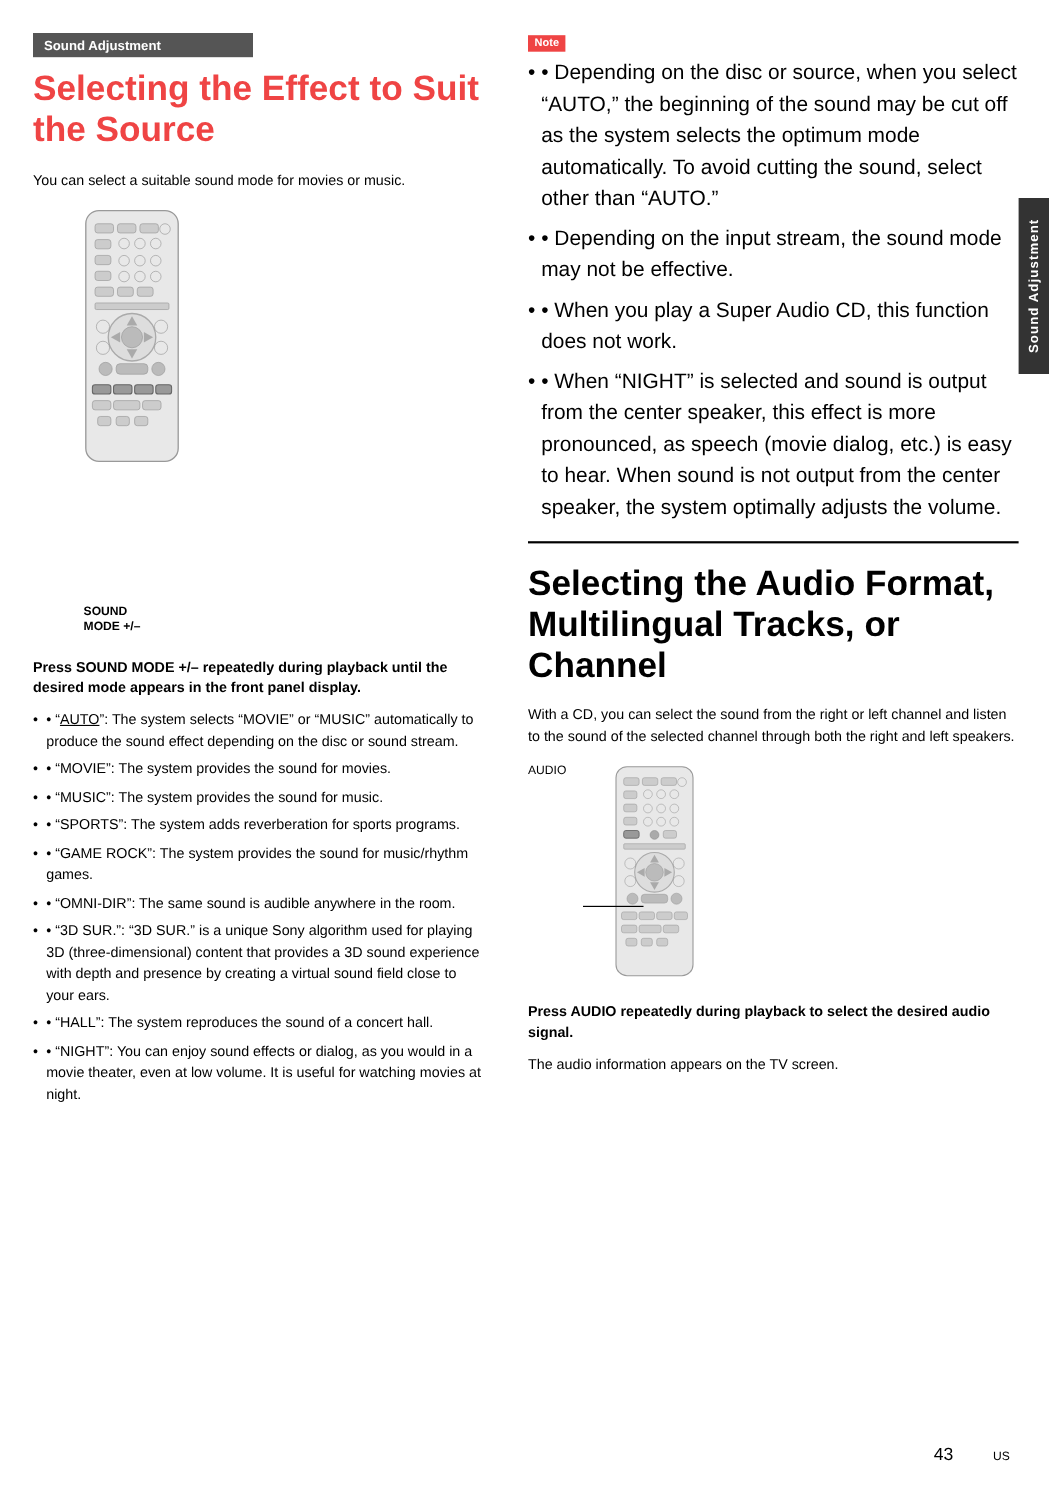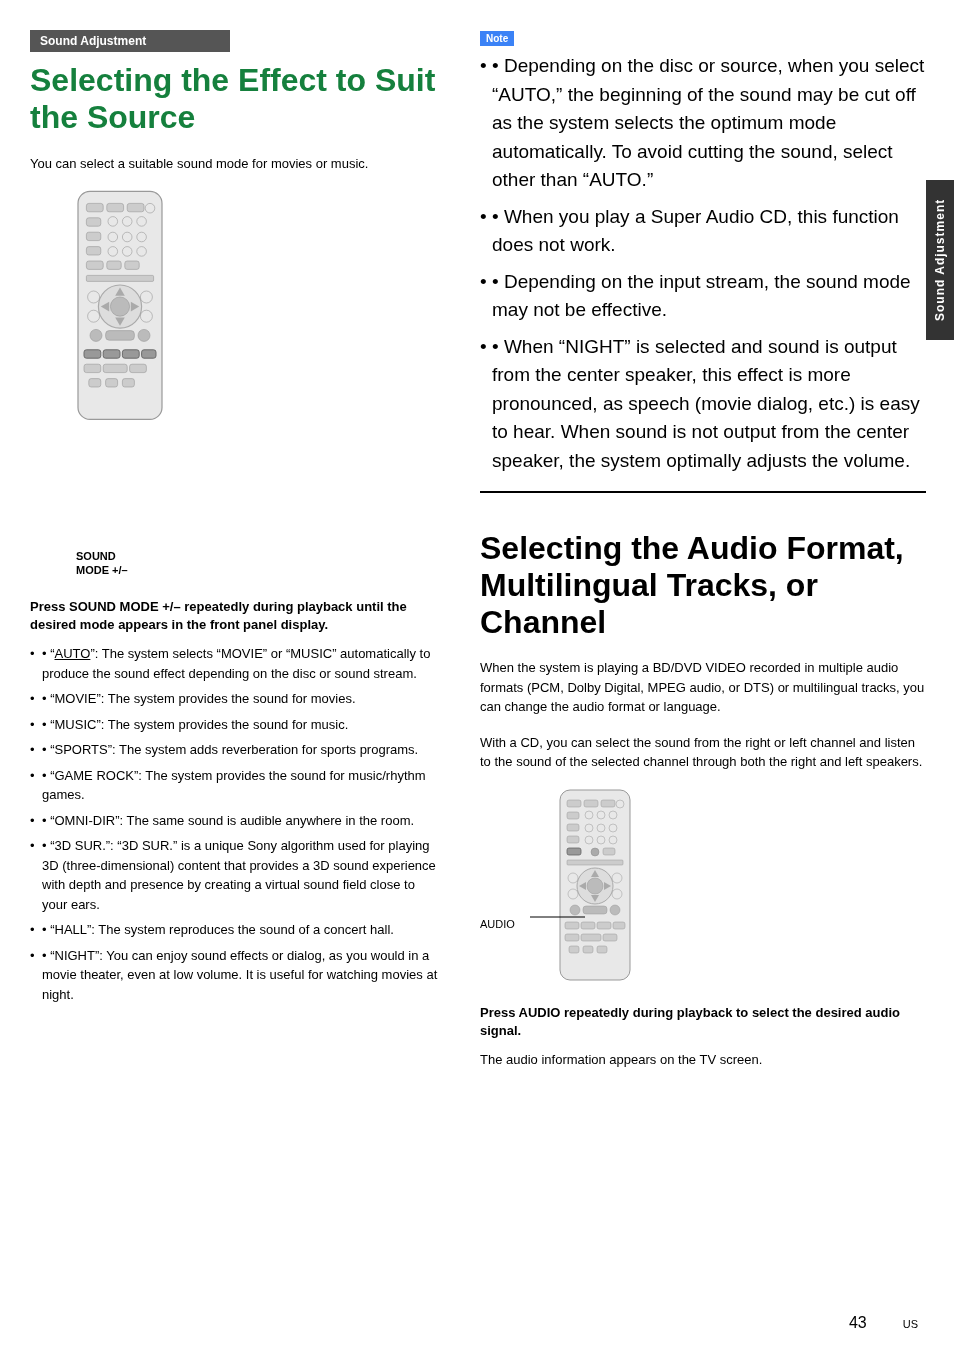--- a/index.html
+++ b/index.html
@@ -71,30 +71,30 @@
       display: inline-block;
       min-width: 200px;
     }
 
     
     .big-title {
       font-size: 32px;
       font-weight: bold;
       line-height: 1.15;
       margin-bottom: 18px;
-      color: #15803d;
+      color: #ef4444;
     }
 
     .big-title-right {
       font-size: 32px;
       font-weight: bold;
       line-height: 1.15;
       margin-bottom: 18px;
       color: #000;
-      margin-top: 37px;
+      margin-top: 18px;
     }
 
     .intro-text {
       font-size: 13px;
       line-height: 1.5;
       margin-bottom: 16px;
     }
 
     
     .remote-container {
@@ -149,21 +149,21 @@
       text-decoration: underline;
       text-align: right;
     }
 
     
     .note-box {
       margin-bottom: 14px;
     }
 
     .note-label {
-      background: #3b82f6;
+      background: #ef4444;
       color: #fff;
       font-size: 10px;
       font-weight: bold;
       padding: 2px 6px;
       display: inline-block;
       margin-bottom: 6px;
     }
 
     .note-bullets {
       list-style: none;
@@ -195,21 +195,20 @@
     .audio-remote-container {
       display: flex;
       align-items: flex-start;
       margin: 16px 0 16px 0;
       position: relative;
     }
 
     .audio-label {
       font-size: 11px;
       font-weight: normal;
-      margin-top: 130px;
       margin-right: 10px;
     }
 
     
     .page-number {
       position: absolute;
       bottom: 20px;
       right: 36px;
       font-size: 13px;
       font-weight: bold;
@@ -355,31 +354,30 @@
       </ul>
 
     </div>
 
     <div class="right-col">
 
       <div class="note-box">
         <div class="note-label">Note</div>
         <ul class="note-bullets">
           <li>• Depending on the disc or source, when you select “AUTO,” the beginning of the sound may be cut off as the system selects the optimum mode automatically. To avoid cutting the sound, select other than “AUTO.”</li>
+          <li>• Depending on the input stream, the sound mode may not be effective.</li>
           <li>• When you play a Super Audio CD, this function does not work.</li>
-          <li>• Depending on the input stream, the sound mode may not be effective.</li>
           <li>• When “NIGHT” is selected and sound is output from the center speaker, this effect is more pronounced, as speech (movie dialog, etc.) is easy to hear. When sound is not output from the center speaker, the system optimally adjusts the volume.</li>
         </ul>
       </div>
 
       <hr class="divider">
 
       <div class="big-title-right">Selecting the Audio Format, Multilingual Tracks, or Channel</div>
 
-      <p class="intro-text">When the system is playing a BD/DVD VIDEO recorded in multiple audio formats (PCM, Dolby Digital, MPEG audio, or DTS) or multilingual tracks, you can change the audio format or language.</p>
       <p class="intro-text">With a CD, you can select the sound from the right or left channel and listen to the sound of the selected channel through both the right and left speakers.</p>
 
       <div class="audio-remote-container">
         <div class="audio-label">AUDIO</div>
 
         <svg style="position:absolute; left:50px; top:128px; pointer-events:none;" width="60" height="2">
           <line x1="0" y1="1" x2="55" y2="1" stroke="#000" stroke-width="1"></line>
         </svg>
 
         <svg style="margin-left:10px;" width="120" height="200" viewBox="0 0 100 200" xmlns="http://www.w3.org/2000/svg">

